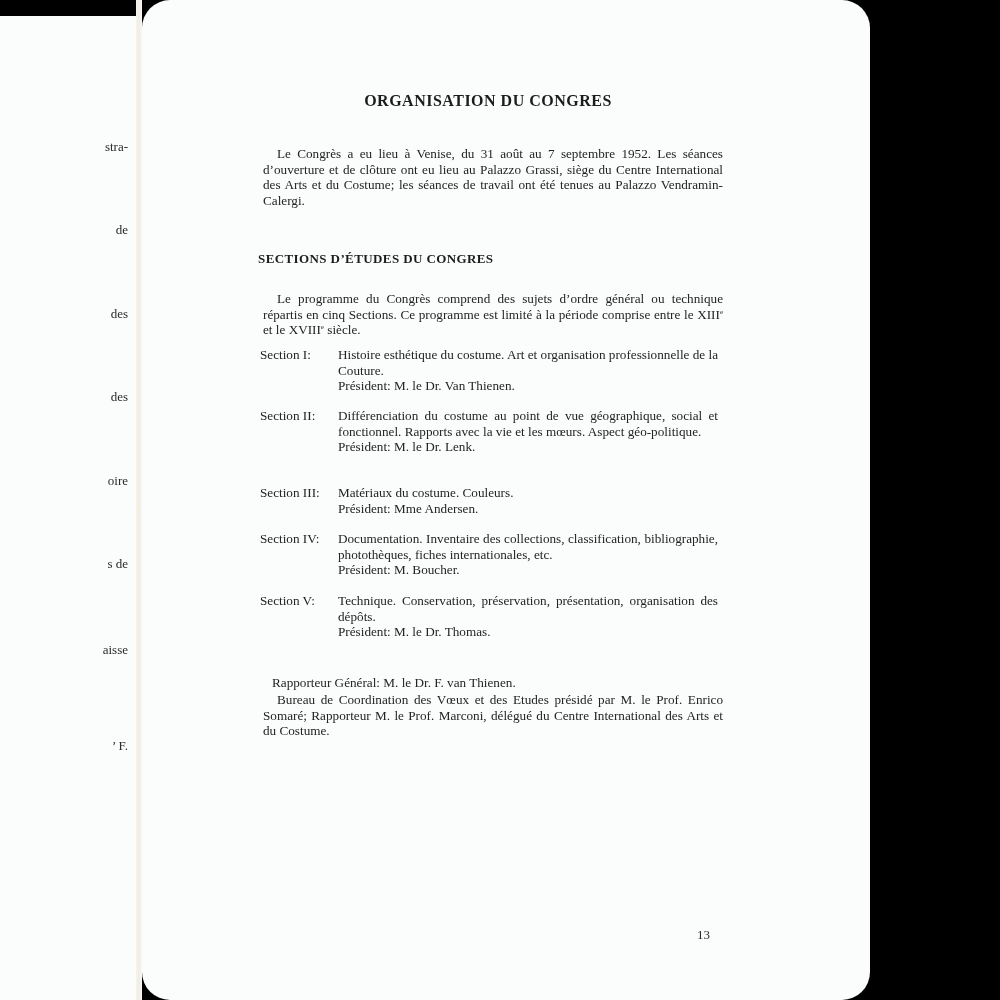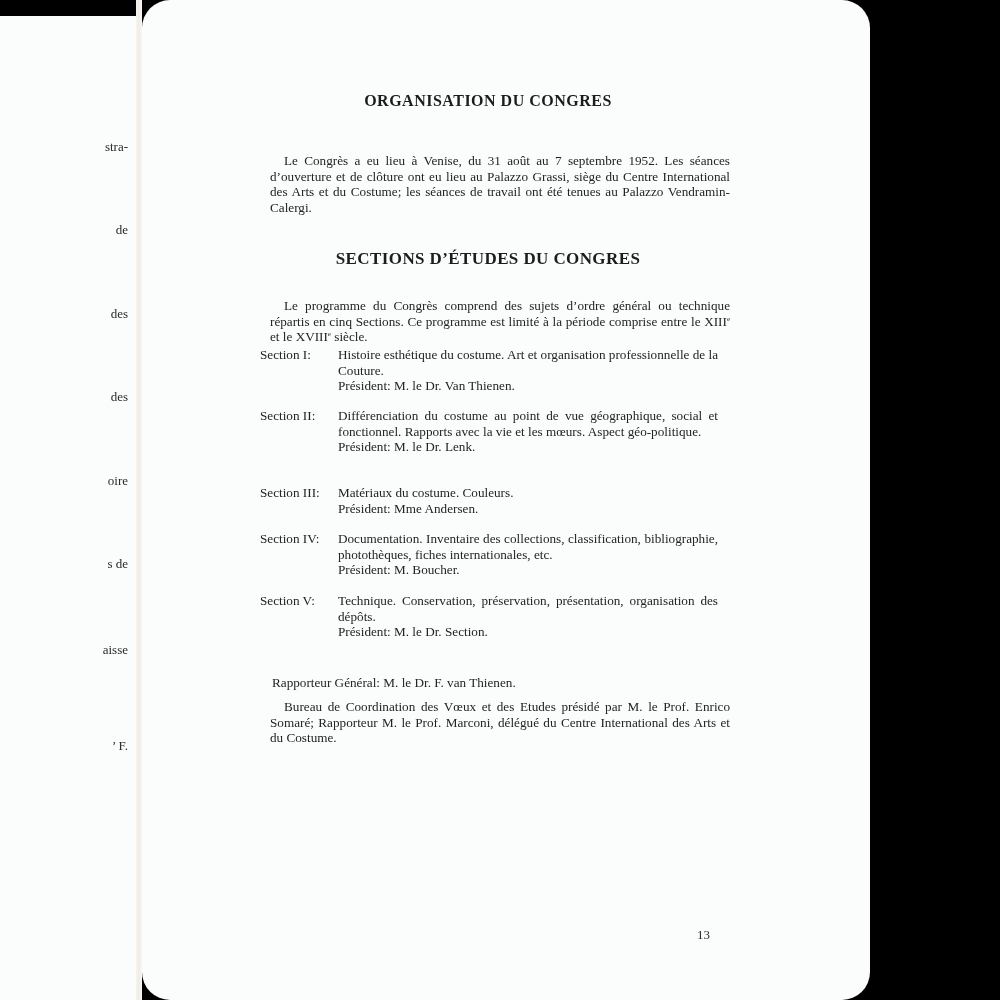--- a/index.html
+++ b/index.html
@@ -68,34 +68,34 @@
       font-weight: bold;
       font-size: 16px;
       letter-spacing: 0.5px;
       color: #1c1c1c;
     }
     .subtitle {
       position: absolute;
       top: 251px;
       left: 0;
       width: 460px;
-      text-align: center;
+      text-align: left;
       font-weight: bold;
-      font-size: 17px;
+      font-size: 13px;
       letter-spacing: 0.4px;
       color: #1c1c1c;
       font-family: Liberation Serif, serif;
     }
     .para {
       position: absolute;
       left: 0;
       width: 460px;
       text-align: justify;
       text-indent: 14px;
-      margin: 12px;
+      margin: 5px;
     }
     .p1 { top: 141px; }
     .p2 { top: 286px; }
     .section {
       position: absolute;
       left: 0;
       width: 460px;
     }
     .sec-label {
       position: absolute;
@@ -199,21 +199,21 @@
         <div class="sec-body">
           <span>Documentation. Inventaire des collections, classification, bibliographie, photothèques, fiches internationales, etc.</span>
           <span class="pres">Président: M. Boucher.</span>
         </div>
       </div>
 
       <div class="section s5">
         <span class="sec-label">Section V:</span>
         <div class="sec-body">
           <span>Technique. Conservation, préservation, présentation, organisation des dépôts.</span>
-          <span class="pres">Président: M. le Dr. Section.</span>
+          <span class="pres">Président: M. le Dr. Thomas.</span>
         </div>
       </div>
 
       <div class="rapporteur">Rapporteur Général: M. le Dr. F. van Thienen.</div>
 
       <p class="para p3">Bureau de Coordination des Vœux et des Etudes présidé par M. le Prof. Enrico Somaré; Rapporteur M. le Prof. Marconi, délégué du Centre International des Arts et du Costume.</p>
 
     </div>
 
     <div class="page-number">13</div>

